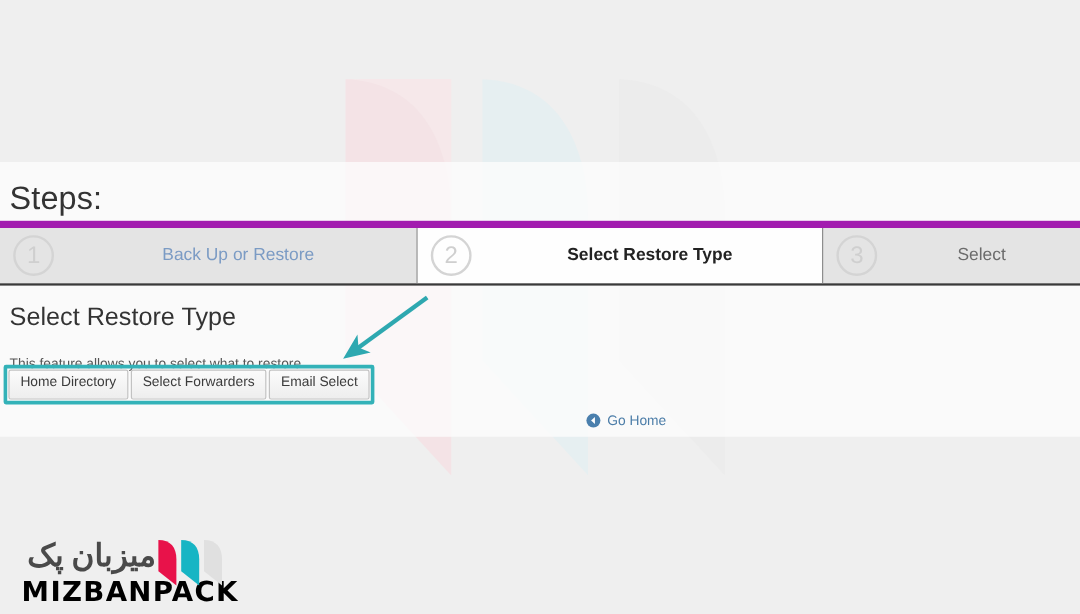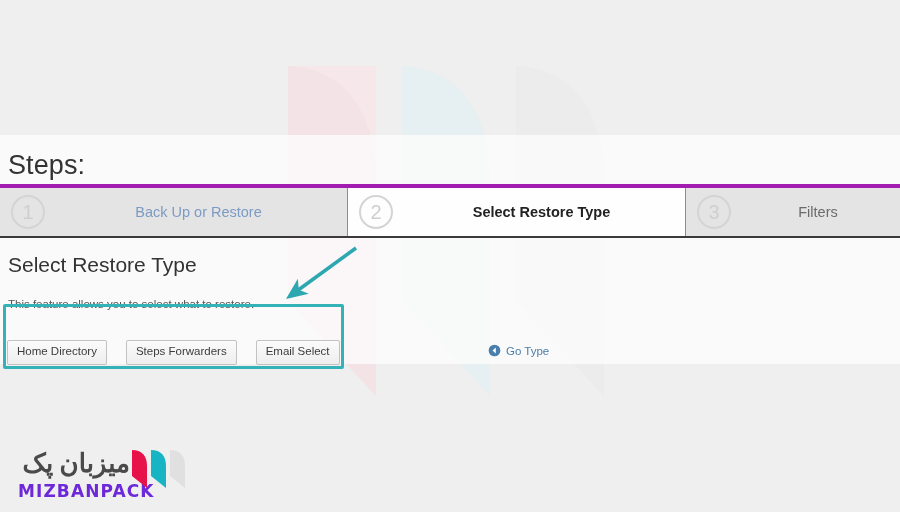--- a/index.html
+++ b/index.html
@@ -46,21 +46,21 @@
   }
 
   
   #steps-bar {
     position: absolute;
     left: 0;
     top: 184px;
     width: 900px;
     height: 54px;
     display: flex;
-    border-top: 4px solid #a21caf;
+    border-top: 6px solid #a21caf;
     border-bottom: 2px solid #3a3a3a;
     box-sizing: border-box;
     z-index: 3;
   }
   .step {
     position: relative;
     height: 100%;
     display: flex;
     align-items: center;
     box-sizing: border-box;
@@ -130,22 +130,21 @@
     left: 3px;
     top: 304px;
     z-index: 4;
     border: 3px solid #33b2b8;
     border-radius: 2px;
     padding: 1px;
     background: transparent;
   }
   #btn-group {
     display: flex;
-    gap: 19px;
-    margin-top: 32px;
+    gap: 2px;
   }
   .gbtn {
     background: linear-gradient(#fbfbfb, #eeeeee);
     border: 1px solid #c2c2c2;
     border-radius: 2px;
     font-size: 11.5px;
     color: #3c3c3c;
     padding: 5px 9px 6px 9px;
     font-family: "Liberation Sans", sans-serif;
     line-height: 1;
@@ -201,23 +200,23 @@
     font-weight: bold;
     direction: rtl;
     font-family: Liberation Serif, serif;
     white-space: nowrap;
     letter-spacing: 0px;
   }
   #logo-en {
     position: absolute;
     left: 0px;
     top: 31px;
-    font-size: 17px;
+    font-size: 23px;
     letter-spacing: 1.1px;
-    color: #6d28d9;
+    color: #000000;
     font-weight: bold;
     font-family: "DejaVu Sans", sans-serif;
   }
   #logo-mark {
     position: absolute;
     right: 0px;
     top: -2px;
   }
 </style>
 </head>
@@ -252,42 +251,42 @@
     <div class="step-num">
       <div class="circ">2</div>
     </div>
     <div class="step-title">Select Restore Type</div>
   </div>
 
   <div class="step inactive last" id="step3">
     <div class="step-num">
       <div class="circ">3</div>
     </div>
-    <div class="step-title">Filters</div>
+    <div class="step-title">Select</div>
   </div>
 
 </div>
 
 <div id="content-title">Select Restore Type</div>
 <div id="content-sub">This feature allows you to select what to restore.</div>
 
 <div id="btn-group-wrap">
   <div id="btn-group">
     <button class="gbtn">Home Directory</button>
-    <button class="gbtn">Steps Forwarders</button>
+    <button class="gbtn">Select Forwarders</button>
     <button class="gbtn">Email Select</button>
   </div>
 </div>
 
 <a id="go-back">
   <svg class="gb-icon" viewBox="0 0 16 16">
     <circle cx="8" cy="8" r="7.2" fill="#4a7fad"></circle>
     <path d="M9.6 4.4 L5.6 8 L9.6 11.6 Z" fill="#ffffff"></path>
   </svg>
-  <span>Go Type</span>
+  <span>Go Home</span>
 </a>
 
 <svg id="arrow-annotation" viewBox="0 0 100 70">
   <defs>
     <marker id="ah" markerWidth="6" markerHeight="6" refX="4.6" refY="3" orient="auto" markerUnits="strokeWidth">
       <path d="M6,3 L0,5.6 L1.6,3 L0,0.4 Z" fill="#2ea8b0"></path>
     </marker>
   </defs>
   <line x1="86" y1="10" x2="20" y2="58" stroke="#2ea8b0" stroke-width="3.6" marker-end="url(#ah)" stroke-linecap="butt"></line>
 </svg>

